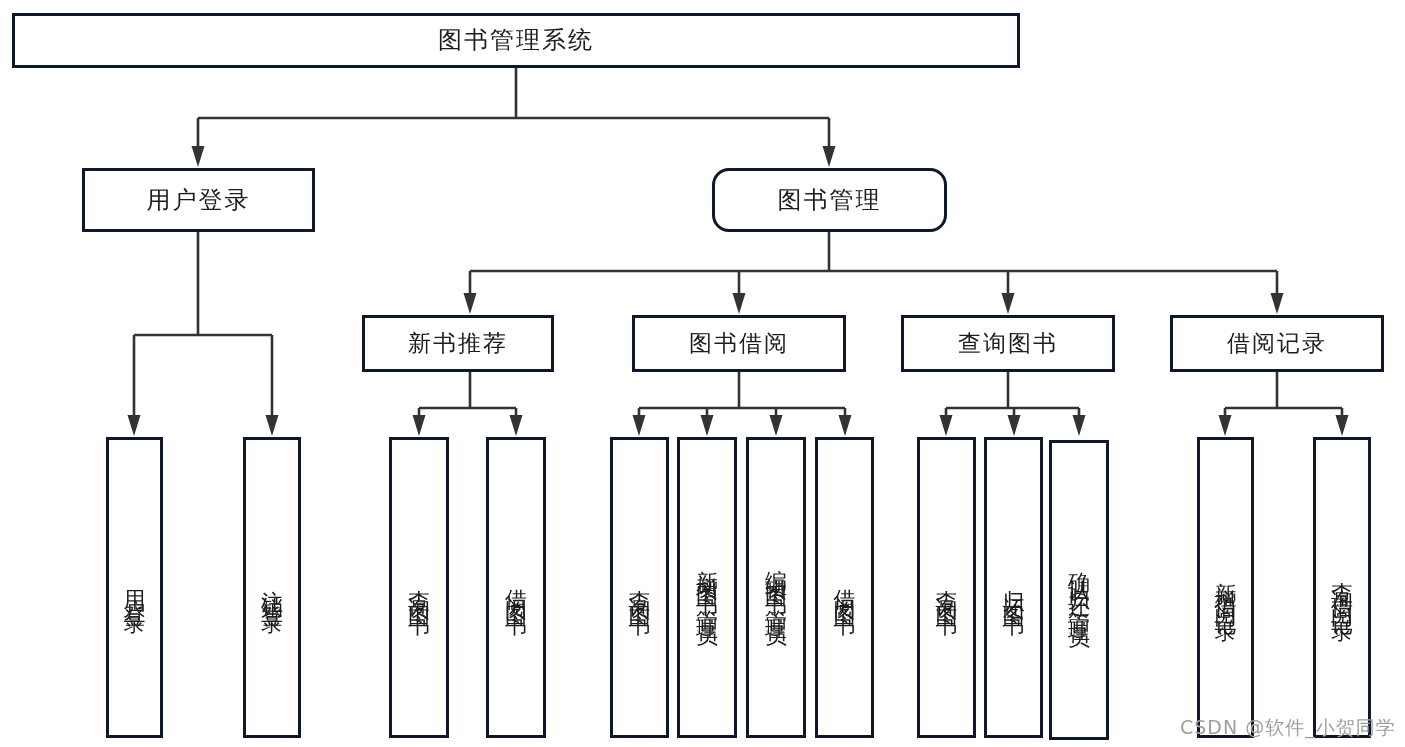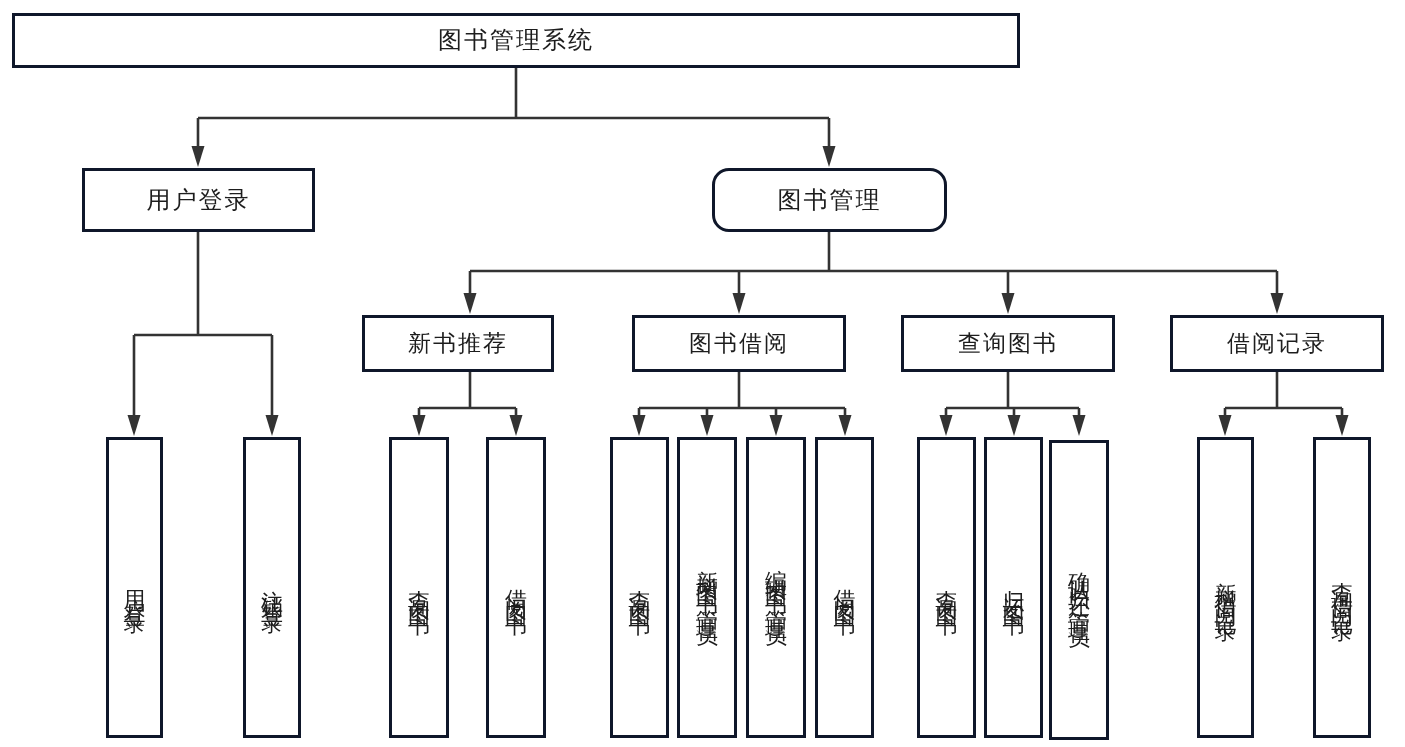--- a/index.html
+++ b/index.html
@@ -107,14 +107,15 @@
   <div class="box leaf" style="left:746px;top:437px;width:60px;height:301px;">编辑图书（管理员）</div>
   <div class="box leaf" style="left:815px;top:437px;width:59px;height:301px;">借阅图书</div>
 
   <div class="box leaf" style="left:917px;top:437px;width:59px;height:301px;">查询图书</div>
   <div class="box leaf" style="left:984px;top:437px;width:59px;height:301px;">归还图书</div>
   <div class="box leaf" style="left:1049px;top:440px;width:60px;height:300px;">确认归还（管理员）</div>
 
   <div class="box leaf" style="left:1197px;top:437px;width:57px;height:301px;">新增借阅记录</div>
   <div class="box leaf" style="left:1313px;top:437px;width:58px;height:301px;">查询借阅记录</div>
 
+  <div class="watermark">CSDN @软件_小贺同学</div>
 
 </div>
 
 </body></html>

